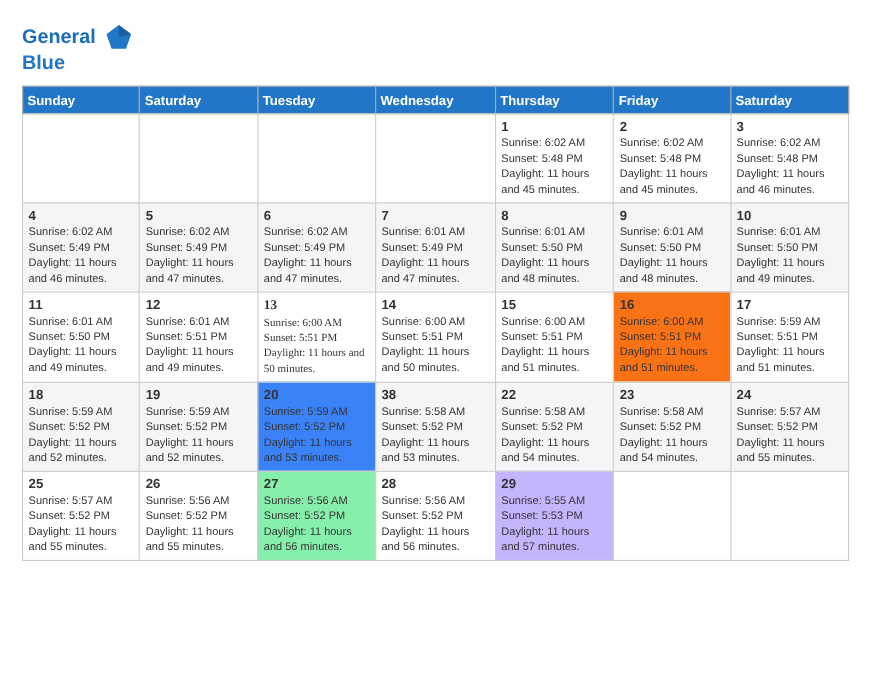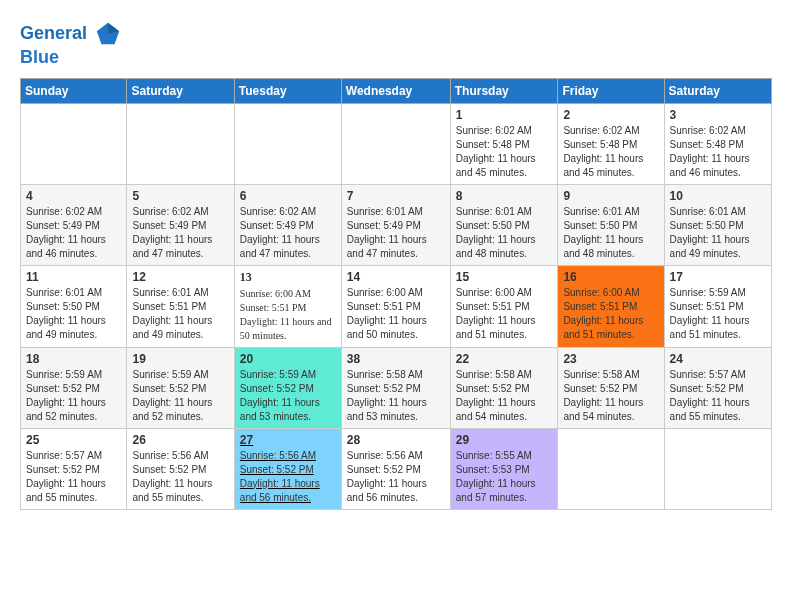--- a/index.html
+++ b/index.html
@@ -240,21 +240,21 @@
           <div class="day-info" style="white-space: pre-line;">Sunrise: 5:59 AM
 Sunset: 5:52 PM
 Daylight: 11 hours and 52 minutes.</div>
         </td>
         <td style="background: rgb(245, 245, 245);">
           <div class="day-number">19</div>
           <div class="day-info" style="white-space: pre-line;">Sunrise: 5:59 AM
 Sunset: 5:52 PM
 Daylight: 11 hours and 52 minutes.</div>
         </td>
-        <td style="background: #5eead4;">
+        <td style="background: #3b82f6;">
           <div class="day-number">20</div>
           <div class="day-info" style="white-space: pre-line;">Sunrise: 5:59 AM
 Sunset: 5:52 PM
 Daylight: 11 hours and 53 minutes.</div>
         </td>
         <td style="background: rgb(245, 245, 245);">
           <div class="day-number">38</div>
           <div class="day-info" style="white-space: pre-line;">Sunrise: 5:58 AM
 Sunset: 5:52 PM
 Daylight: 11 hours and 53 minutes.</div>
@@ -284,21 +284,21 @@
           <div class="day-info" style="white-space: pre-line;">Sunrise: 5:57 AM
 Sunset: 5:52 PM
 Daylight: 11 hours and 55 minutes.</div>
         </td>
         <td style="background: rgb(255, 255, 255);">
           <div class="day-number">26</div>
           <div class="day-info" style="white-space: pre-line;">Sunrise: 5:56 AM
 Sunset: 5:52 PM
 Daylight: 11 hours and 55 minutes.</div>
         </td>
-        <td style="background: #7dd3fc; text-decoration: underline;">
+        <td style="background: #86efac;">
           <div class="day-number">27</div>
           <div class="day-info" style="white-space: pre-line;">Sunrise: 5:56 AM
 Sunset: 5:52 PM
 Daylight: 11 hours and 56 minutes.</div>
         </td>
         <td style="background: rgb(255, 255, 255);">
           <div class="day-number">28</div>
           <div class="day-info" style="white-space: pre-line;">Sunrise: 5:56 AM
 Sunset: 5:52 PM
 Daylight: 11 hours and 56 minutes.</div>

